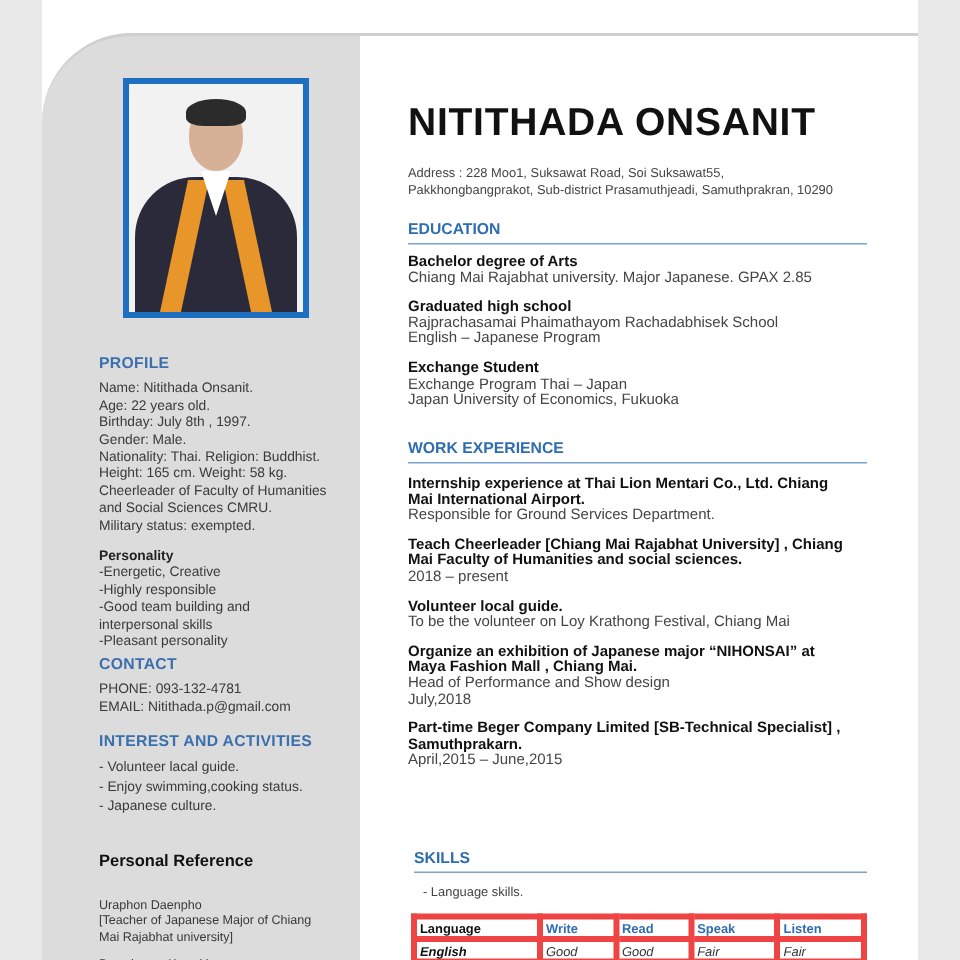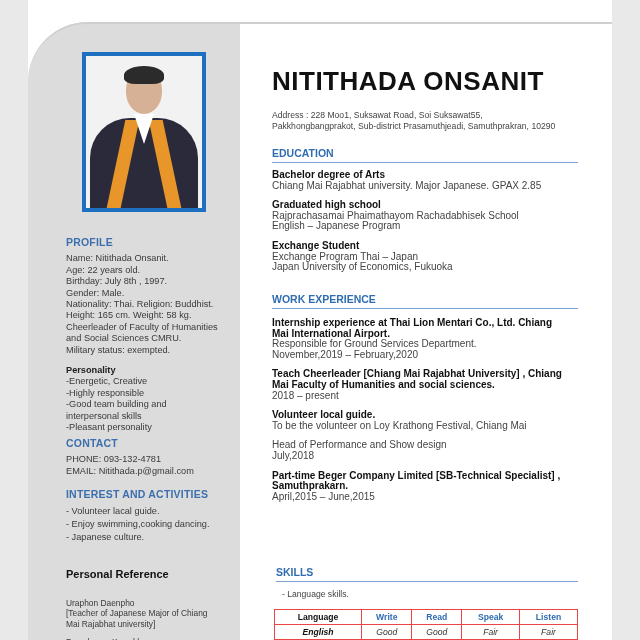--- a/index.html
+++ b/index.html
@@ -27,21 +27,21 @@
   .sec-h { position: absolute; left: 272px; font-size: 10.5px; font-weight: bold; color: #2f6db0; }
   .sec-line { position: absolute; left: 272px; width: 306px; height: 1px; background: #7ba3d1; }
   .entries { position: absolute; left: 272px; width: 320px; font-size: 10px; line-height: 10.6px; color: #444; }
   .entry { margin-bottom: 9px; }
   .entry b { color: #111; display: block; }
   .entry span { display: block; }
 
   .skills-h { left: 276px; }
   .skills-list { position: absolute; left: 282px; top: 589px; font-size: 8.6px; color: #444; }
   table.skills { position: absolute; left: 274px; top: 609px; width: 304px; border-collapse: collapse; font-size: 8.6px; }
-  table.skills td, table.skills th { border: 1px solid #ef4444; text-align: center; height: 15px; padding: 0 2px; }
+  table.skills td, table.skills th { border: 4px solid #ef4444; text-align: left; height: 15px; padding: 0 2px; }
   table.skills th { font-weight: bold; color: #2f6db0; }
   table.skills th.first, table.skills td.first { color: #111; font-weight: bold; }
   table.skills td { color: #333; font-style: italic; }
 </style>
 </head>
 <body>
 
 <div class="page"></div>
 <div class="sidebar-shape"></div>
 <div class="arc"></div>
@@ -79,21 +79,21 @@
 
 <div class="side" style="top:438px;">
   <div class="side-h">CONTACT</div>
   <div>PHONE: 093-132-4781</div>
   <div>EMAIL: Nitithada.p@gmail.com</div>
 </div>
 
 <div class="side" style="top:489px;">
   <div class="side-h">INTEREST AND ACTIVITIES</div>
   <div style="line-height:13px">- Volunteer lacal guide.</div>
-  <div style="line-height:13px">- Enjoy swimming,cooking dancing.</div>
+  <div style="line-height:13px">- Enjoy swimming,cooking status.</div>
   <div style="line-height:13px">- Japanese culture.</div>
 </div>
 
 <div class="side" style="top:569px; font-size:8.4px; line-height:10.6px;">
   <div class="side-ref-h">Personal Reference</div>
   <div>Uraphon Daenpho</div>
   <div>[Teacher of Japanese Major of Chiang</div>
   <div>Mai Rajabhat university]</div>
   <div style="height:8px"></div>
   <div>Daowkunya Kaewkhaow</div>
@@ -124,31 +124,31 @@
     <span>Japan University of Economics, Fukuoka</span>
   </div>
 </div>
 
 <div class="sec-h" style="top:293px;">WORK EXPERIENCE</div>
 <div class="sec-line" style="top:308px;"></div>
 <div class="entries" style="top:318px; width:290px;">
   <div class="entry">
     <b>Internship experience at Thai Lion Mentari Co., Ltd. Chiang Mai International Airport.</b>
     <span>Responsible for Ground Services Department.</span>
-    <span>November,2019 – February,2020</span>
   </div>
   <div class="entry">
     <b>Teach Cheerleader [Chiang Mai Rajabhat University] , Chiang Mai Faculty of Humanities and social sciences.</b>
     <span>2018 – present</span>
   </div>
   <div class="entry">
     <b>Volunteer local guide.</b>
     <span>To be the volunteer on Loy Krathong Festival, Chiang Mai</span>
   </div>
   <div class="entry">
+    <b>Organize an exhibition of Japanese major “NIHONSAI” at Maya Fashion Mall , Chiang Mai.</b>
     <span>Head of Performance and Show design</span>
     <span>July,2018</span>
   </div>
   <div class="entry">
     <b>Part-time Beger Company Limited [SB-Technical Specialist] , Samuthprakarn.</b>
     <span>April,2015 – June,2015</span>
   </div>
 </div>
 
 <div class="sec-h skills-h" style="top:566px;">SKILLS</div>

